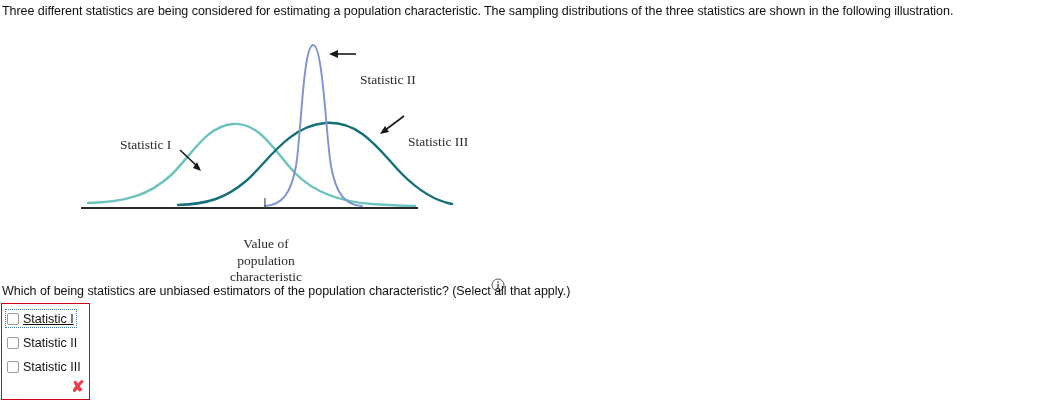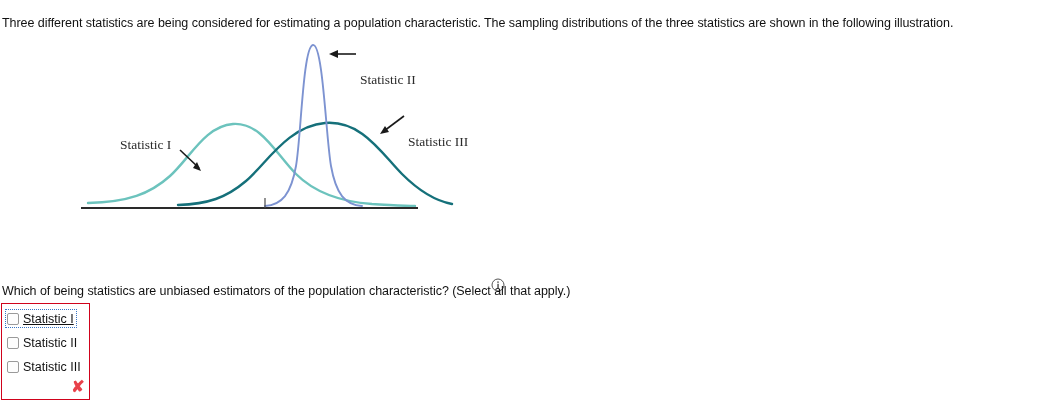--- a/index.html
+++ b/index.html
@@ -14,21 +14,21 @@
     position: relative;
     font-family: "Liberation Sans", sans-serif;
     color: #1a1a1a;
     overflow: hidden;
   }
 
   
   #intro-text {
     position: absolute;
     left: 2px;
-    top: 15px;
+    top: 3px;
     width: 1050px;
     font-size: 12.5px;
     line-height: 16px;
     letter-spacing: -0.05px;
     white-space: nowrap;
     color: #111111;
   }
 
   
   #figure {
@@ -178,20 +178,25 @@
     <g>
       <line x1="404" y1="90" x2="384" y2="105" stroke="#1a1a1a" stroke-width="1.6"></line>
       <polygon points="380,108 385,100 389,106" fill="#1a1a1a"></polygon>
     </g>
   </svg>
 
   <div class="fig-label" id="label-stat1">Statistic I</div>
   <div class="fig-label" id="label-stat2">Statistic II</div>
   <div class="fig-label" id="label-stat3">Statistic III</div>
 
+  <div id="axis-caption">
+    <div>Value of</div>
+    <div>population</div>
+    <div>characteristic</div>
+  </div>
 
   <svg id="info-icon" viewBox="0 0 14 14">
     <circle cx="7" cy="7" r="6" fill="none" stroke="#555555" stroke-width="1"></circle>
     <circle cx="7" cy="4.1" r="0.85" fill="#555555"></circle>
     <rect x="6.3" y="5.8" width="1.5" height="5" fill="#555555"></rect>
   </svg>
 </div>
 
 <div id="question-text">Which of being statistics are unbiased estimators of the population characteristic? (Select all that apply.)</div>
 

